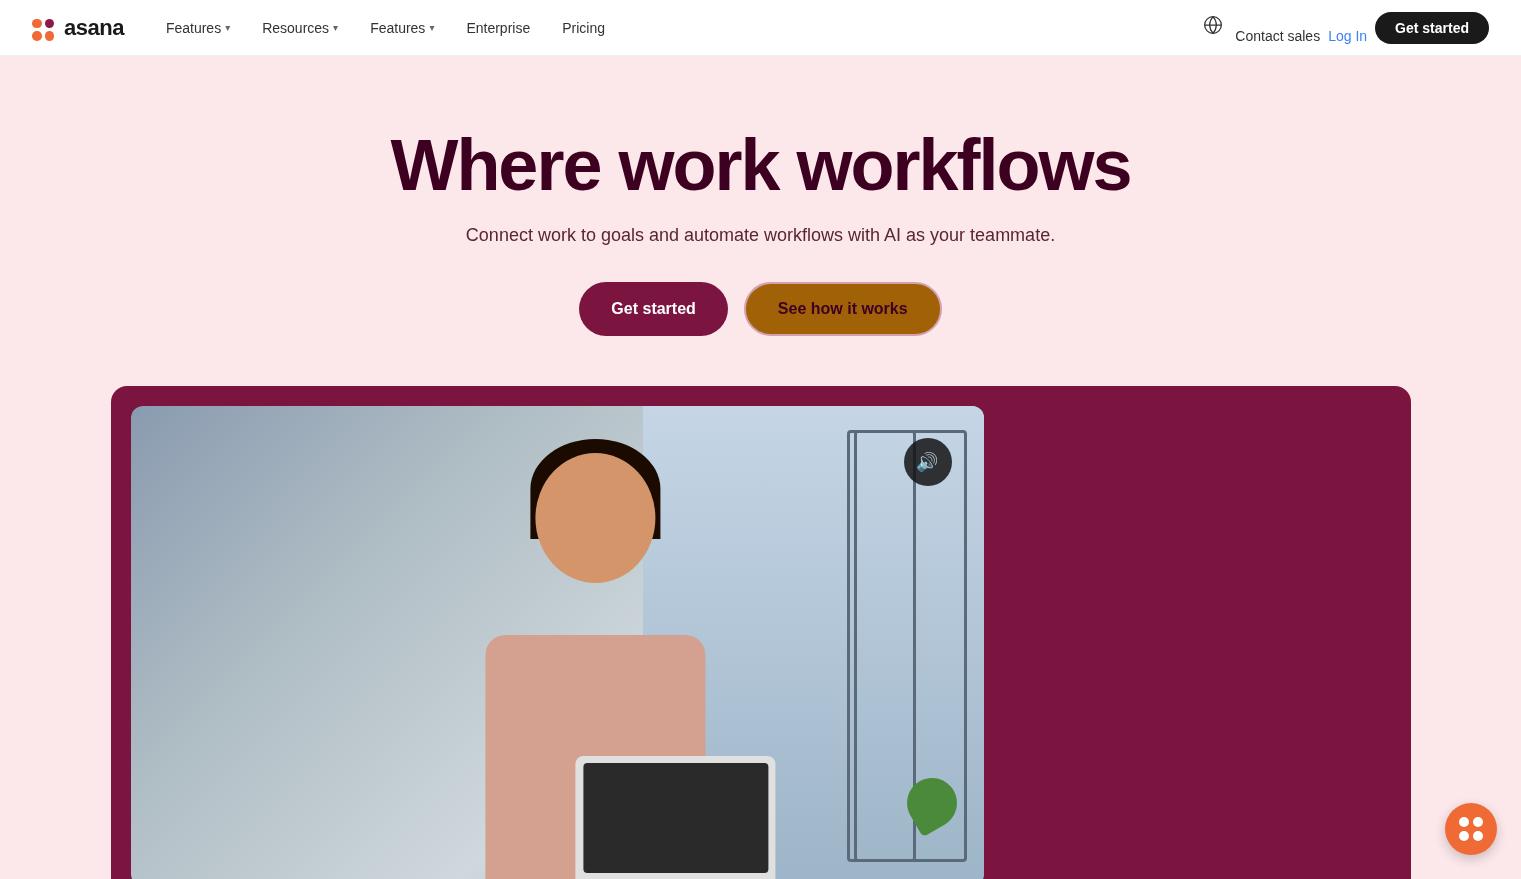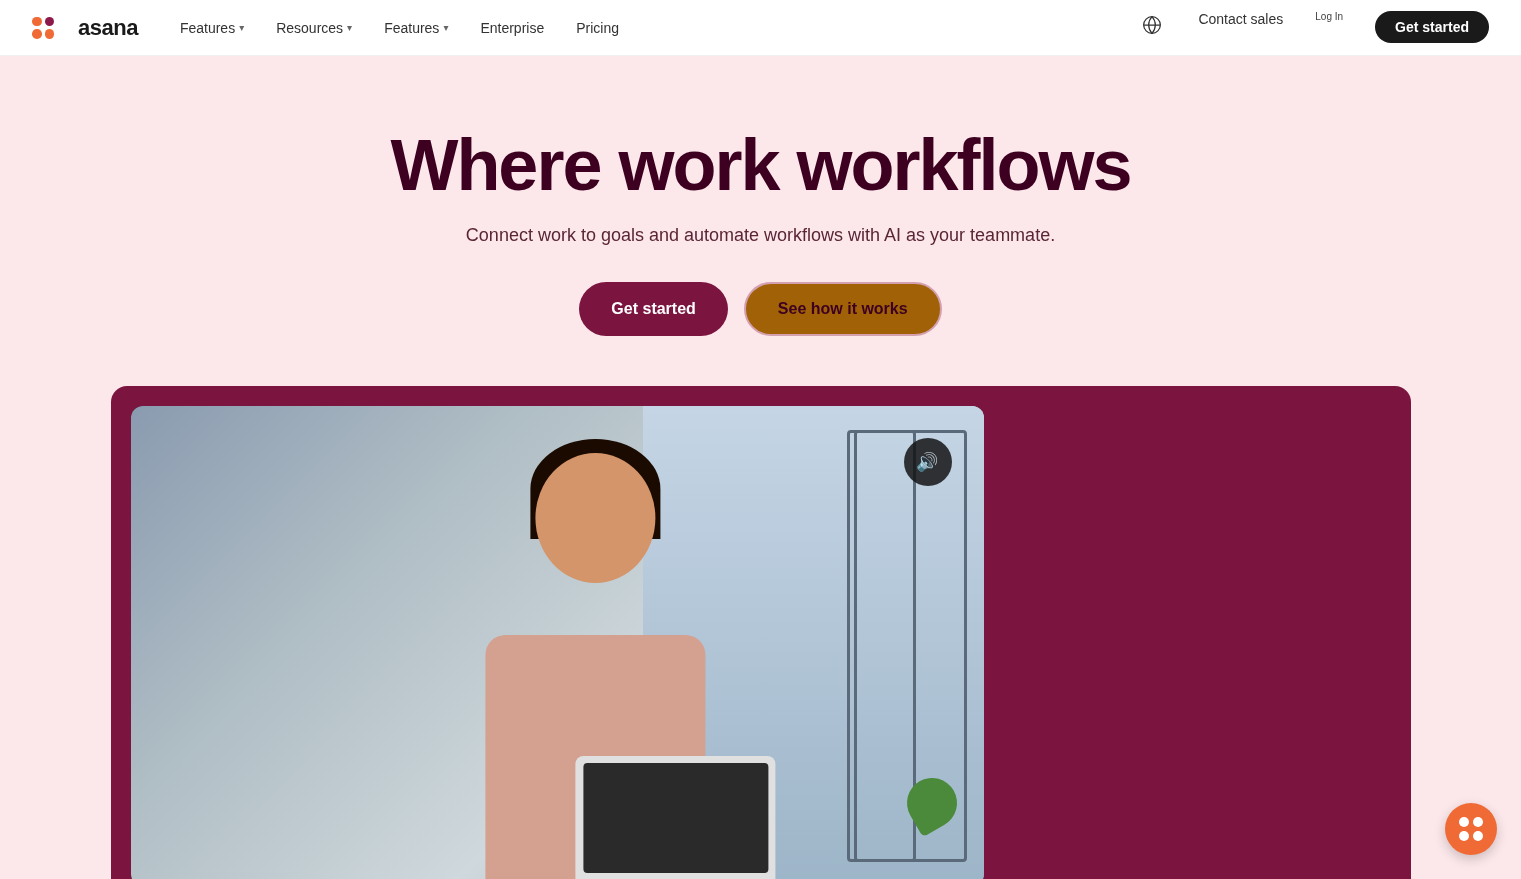--- a/index.html
+++ b/index.html
@@ -9,21 +9,21 @@
     nav {
       position: fixed; top: 0; left: 0; right: 0;
       height: 56px;
       background: #fff;
       display: flex; align-items: center;
       padding: 0 32px;
       z-index: 100;
       border-bottom: 1px solid #f0f0f0;
     }
     .nav-logo {
-      display: flex; align-items: center; gap: 24px;
+      display: flex; align-items: flex-end; gap: 10px;
       margin-right: 32px; text-decoration: none;
     }
     .logo-dots {
       display: grid; grid-template-columns: 1fr 1fr; gap: 3px;
       width: 22px; height: 22px;
     }
     .logo-dot {
       border-radius: 50%;
     }
     .logo-dot.d1 { background: #f06a35; }
@@ -40,32 +40,32 @@
       display: flex; align-items: center; gap: 4px;
       padding: 6px 10px;
       font-size: 14px; color: #333; text-decoration: none;
       border-radius: 6px; cursor: pointer;
       background: none; border: none; font-family: inherit;
     }
     .nav-link .chevron {
       font-size: 10px; color: #666;
     }
     .nav-right {
-      display: flex; align-items: flex-start; gap: 32px;
+      display: flex; align-items: flex-end; gap: 8px;
     }
     .globe-btn {
       background: none; border: none; cursor: pointer;
       color: #333; font-size: 18px; padding: 4px;
     }
     .nav-contact {
       font-size: 14px; color: #333; text-decoration: none; cursor: pointer;
       background: none; border: none; font-family: inherit;
     }
     .nav-login {
-      font-size: 10px; color: #404040; text-decoration: none; cursor: pointer;
+      font-size: 14px; color: #3b82f6; text-decoration: none; cursor: pointer;
       background: none; border: none; font-family: inherit;
     }
     .nav-get-started {
       background: #1a1a1a; color: #fff;
       padding: 8px 20px;
       border-radius: 24px;
       font-size: 14px; font-weight: 600;
       border: none; cursor: pointer;
       font-family: inherit;
     }

